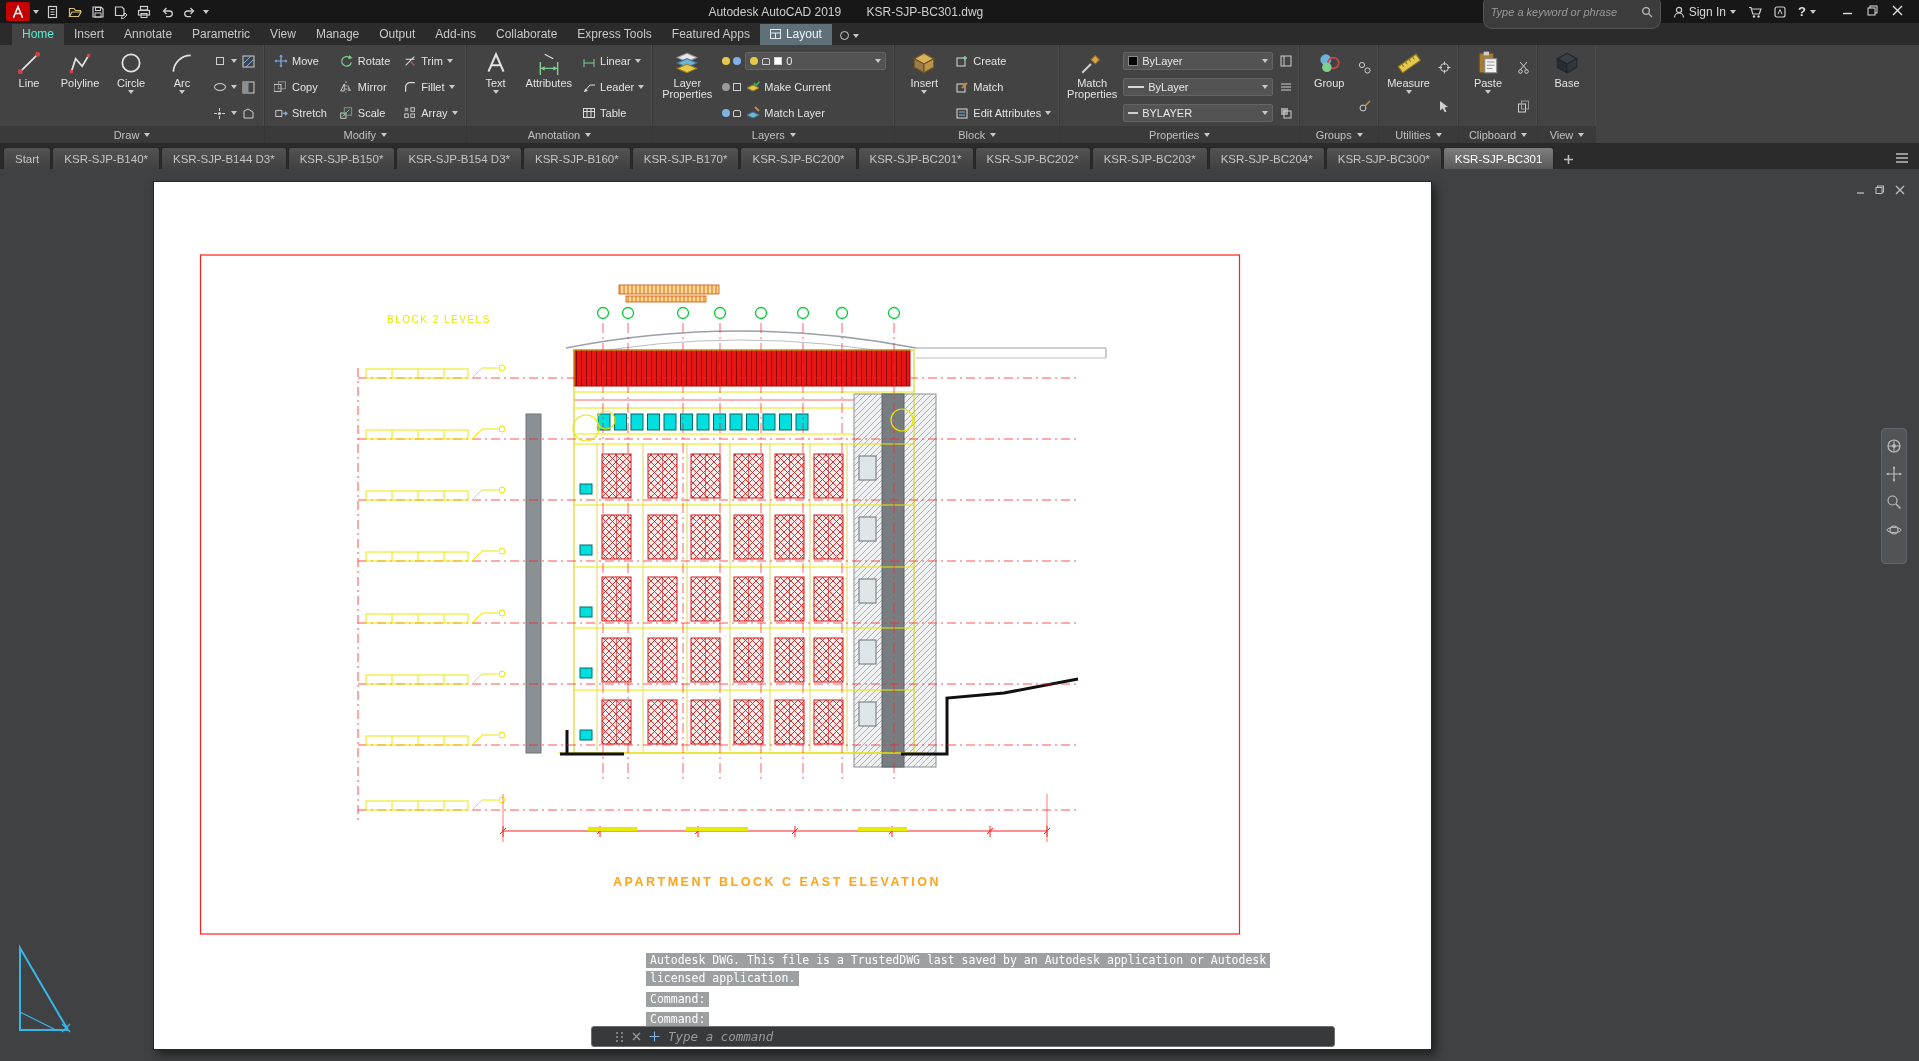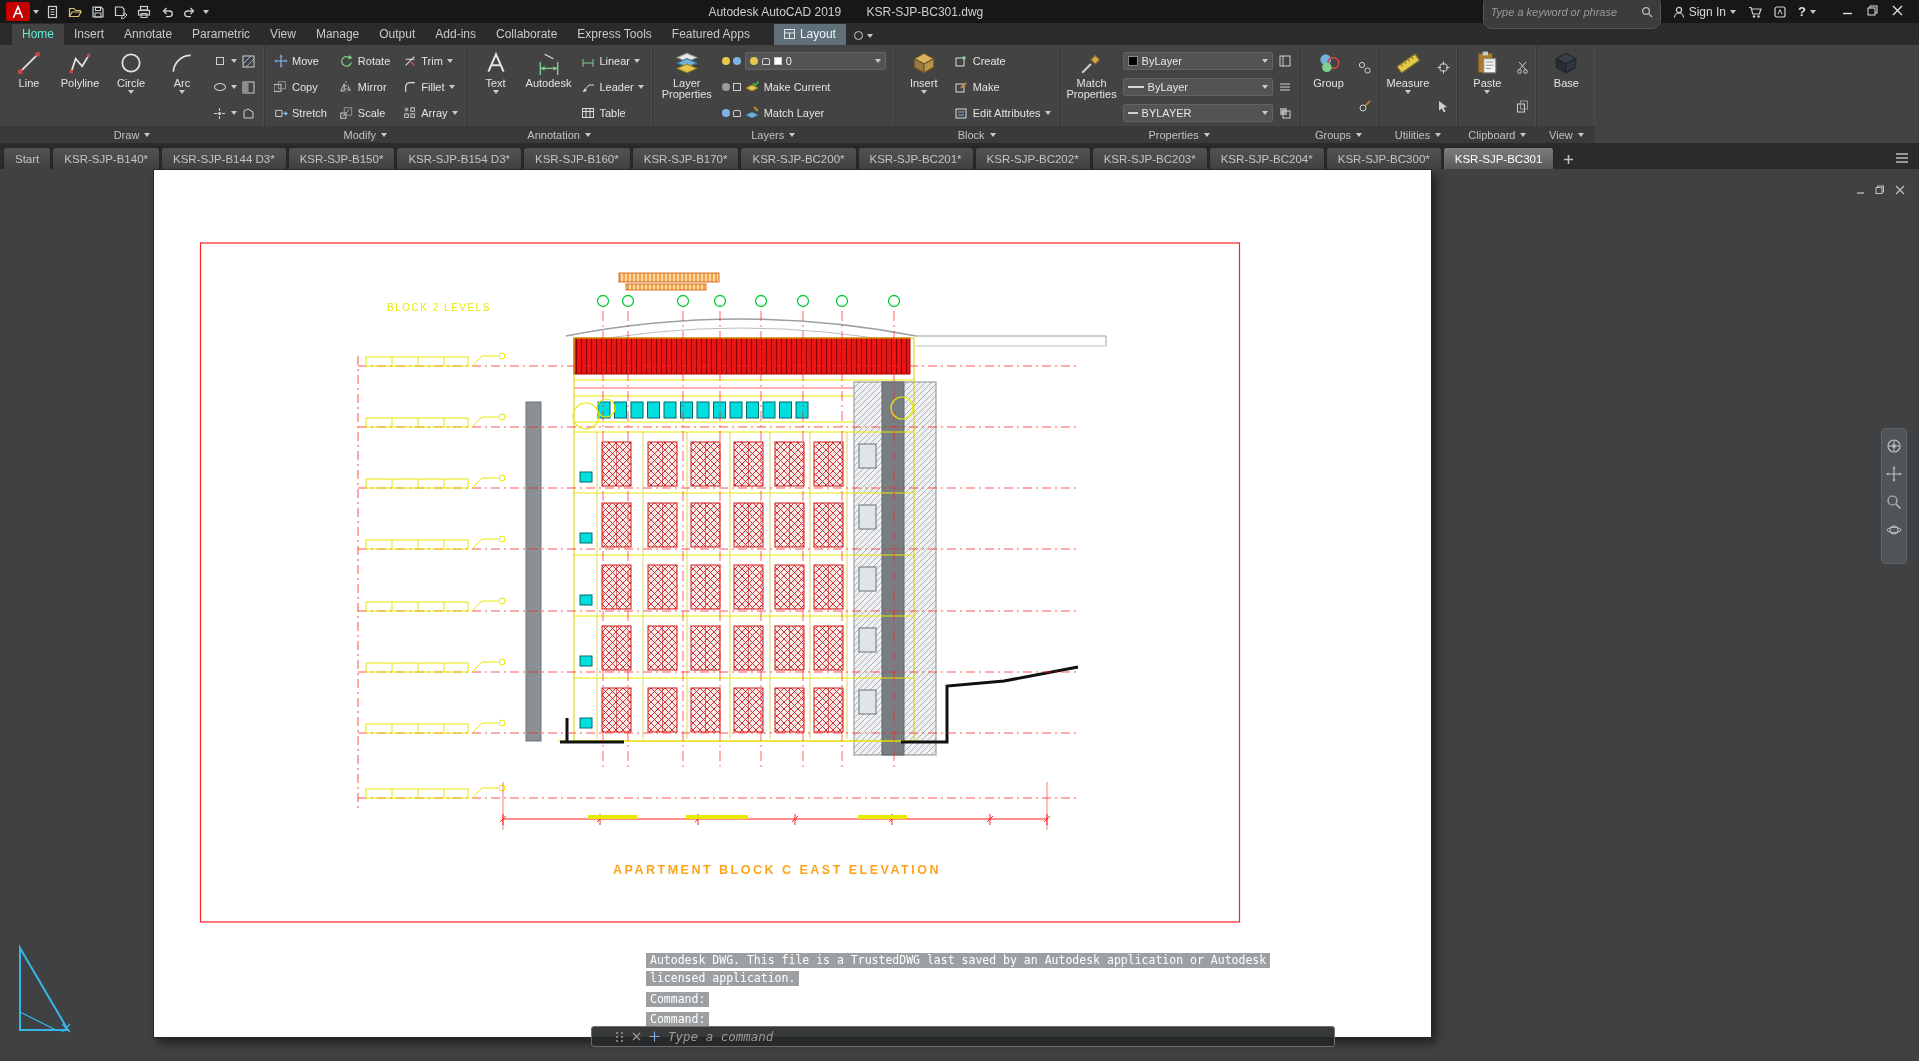--- a/index.html
+++ b/index.html
@@ -17,21 +17,21 @@
   #search-box input { flex:1; background:transparent; border:none; outline:none; color:#cfcfcf; font-size:11px; font-style:italic; min-width:0; }
   #search-box input::placeholder { color:#9a9a9a; font-style:italic; }
   .tb-ic { display:flex; align-items:center; gap:4px; }
   .winbtns { display:flex; gap:14px; margin-left:14px; padding-right:6px; }
   .caret { width:0; height:0; border-left:3.5px solid transparent; border-right:3.5px solid transparent; border-top:4px solid #c9c9c9; display:inline-block; }
 
   
   #ribbon-tabs { height:22px; background:#2b2b2b; display:flex; align-items:flex-end; padding-left:12px; font-size:12px; color:#c9c9c9; }
   .rtab { padding:3px 10px 4px; white-space:nowrap; }
   .rtab.active { background:#434343; color:#5eead4; }
-  .rtab.contextual { background:#5f7079; color:#eaf6fb; margin-left:14px; display:flex; align-items:center; gap:5px; }
+  .rtab.contextual { background:#5f7079; color:#eaf6fb; display:flex; align-items:center; gap:5px; }
   .ribbon-toggle { display:flex; align-items:center; gap:4px; padding:3px 8px 5px; }
   .circ { width:9px; height:9px; border:1.5px solid #c9c9c9; border-radius:50%; display:inline-block; }
 
   
   #ribbon { height:98px; background:#434343; display:flex; color:#d9d9d9; font-size:11px; }
   .rp { display:flex; flex-direction:column; border-right:1px solid #373737; box-shadow:inset -1px 0 0 #4d4d4d; }
   .rp-c { flex:1; display:flex; padding:3px 6px 0 6px; gap:5px; align-items:stretch; }
   .rp-t { height:17px; background:#3a3a3a; display:flex; align-items:center; justify-content:center; gap:5px; color:#c0c0c0; }
   .bl { display:flex; flex-direction:column; align-items:center; min-width:46px; padding:1px 2px; gap:1px; text-align:center; line-height:11px; }
   .bl .lbl { font-size:11px; color:#e3e3e3; }
@@ -54,21 +54,21 @@
 
   
   #file-tabs { height:26px; background:#2b2b2b; display:flex; align-items:flex-end; padding-left:3px; }
   .ftab { height:22px; display:flex; align-items:center; padding:0 11px; font-size:11.5px; color:#c4c4c4; background:linear-gradient(#525252,#414141); border:1px solid #262626; border-bottom:none; margin-right:1px; border-radius:3px 3px 0 0; white-space:nowrap; }
   .ftab.active { background:linear-gradient(#7d7d7d,#595959); color:#ffffff; }
   .ftab-plus { width:20px; height:20px; display:flex; align-items:center; justify-content:center; margin-left:3px; }
   #tab-list-btn { margin-left:auto; margin-right:10px; height:22px; display:flex; align-items:center; }
 
   
   #canvas { position:relative; height:892px; overflow:hidden; background:#3f4142; }
-  #paper { position:absolute; left:153px; top:0; width:1279px; height:869px; background:#ffffff; box-shadow:4px 5px 9px rgba(0,0,0,0.5); border:1px solid #23282b; }
+  #paper { position:absolute; left:153px; top:12px; width:1279px; height:869px; background:#ffffff; box-shadow:4px 5px 9px rgba(0,0,0,0.5); border:1px solid #23282b; }
   #elev { position:absolute; left:0; top:0; }
 
   #mini-controls { position:absolute; right:14px; top:12px; display:flex; gap:10px; align-items:center; }
   #navbar { position:absolute; right:12px; top:259px; width:26px; height:136px; background:#505456; border:1px solid #616569; border-radius:4px; display:flex; flex-direction:column; align-items:center; gap:12px; padding-top:9px; }
 
   
   .cmd-hl { background:rgba(150,153,155,0.93); color:#ffffff; padding:0 4px; display:inline-block; font-family:"DejaVu Sans Mono", monospace; font-size:11.5px; line-height:15px; }
   #cmd-msg { position:absolute; left:646px; top:781px;text-decoration:underline; }
   #cmd-p1 { position:absolute; left:646px; top:820px; }
   #cmd-p2 { position:absolute; left:646px; top:840px; }
@@ -419,21 +419,21 @@
           <span class="caret"></span>
         </div>
         <div class="bl">
           <span class="ic28">
               <svg width="26" height="26" viewBox="0 0 24 24">
                 <path d="M4,17 H20 M4,11 V23 M20,11 V23" stroke="#7fd08f" stroke-width="1.3" fill="none"></path>
                 <path d="M4,17 l4,-2 v4 Z M20,17 l-4,-2 v4 Z" fill="#7fd08f"></path>
                 <path d="M8,4 L16,8" stroke="#e3e3e3"></path>
               </svg>
             </span>
-          <span class="lbl">Autodesk</span>
+          <span class="lbl">Attributes</span>
         </div>
         <div class="smcol">
           <div class="sm">
               <span class="ic14">
                 <svg width="14" height="14">
                   <path d="M2,9 H12 M2,5 V13 M12,5 V13" stroke="#7fd08f" fill="none"></path>
                 </svg>
               </span>
               <span>Linear</span>
               <span class="caret"></span>
@@ -549,21 +549,21 @@
               </span>
               <span>Create</span>
             </div>
           <div class="sm">
               <span class="ic14">
                 <svg width="14" height="14">
                   <rect x="2" y="4" width="8" height="8" fill="none" stroke="#dcdcdc"></rect>
                   <path d="M7,8 L12,3" stroke="#c98a3a" stroke-width="1.8"></path>
                 </svg>
               </span>
-              <span>Make</span>
+              <span>Match</span>
             </div>
           <div class="sm">
               <span class="ic14">
                 <svg width="14" height="14">
                   <rect x="2" y="3" width="10" height="9" fill="none" stroke="#dcdcdc"></rect>
                   <path d="M4,6 h6 M4,9 h6" stroke="#7fb2e5"></path>
                 </svg>
               </span>
               <span>Edit Attributes</span>
               <span class="caret"></span>

